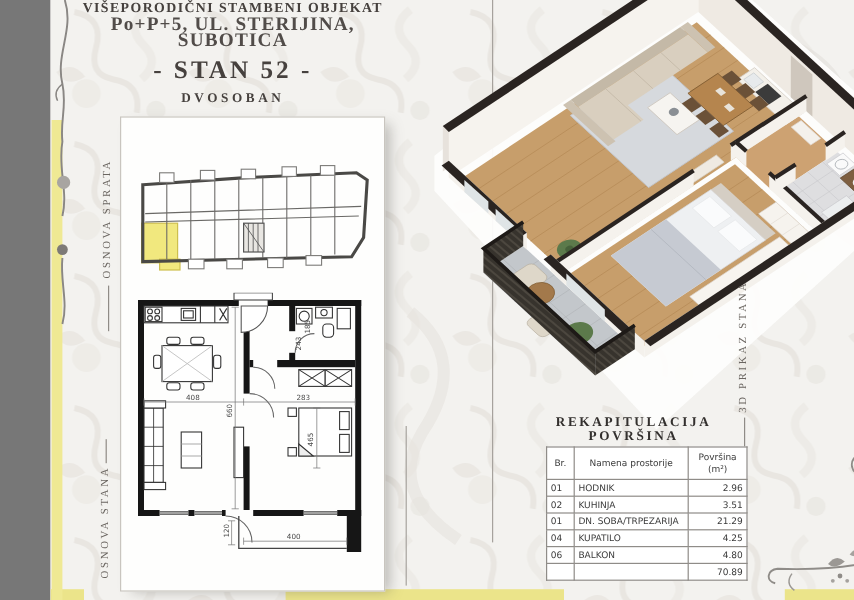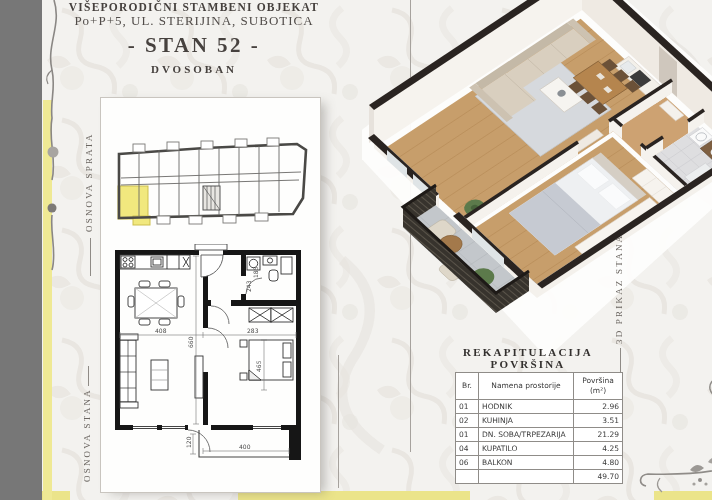--- a/index.html
+++ b/index.html
@@ -9,21 +9,21 @@
   
   .bg-layer{left:0;top:0;width:712px;height:500px;z-index:0;}
   
   .strip-left{left:1px;top:100px;width:9px;height:400px;background:#efe994;z-index:3;}
   .line-right{left:697px;top:30px;width:3px;height:470px;background:#ebe6a4;opacity:.85;z-index:3;}
   .strip-bottom{top:491px;height:9px;background:#ebe48a;z-index:2;}
   .pinstripe{width:1px;background:#a6a29d;z-index:1;}
   
   .title-block{left:18px;top:0px;width:268px;text-align:center;color:#46413e;z-index:4;}
   .t1{font-size:11.5px;font-weight:bold;letter-spacing:1.2px;line-height:14px;}
-  .t2{font-size:13px;font-weight:normal;letter-spacing:1px;line-height:13px;color:#514c49;}
+  .t2{font-size:16px;font-weight:bold;letter-spacing:1px;line-height:13px;color:#514c49;}
   .t3{font-size:21px;font-weight:bold;letter-spacing:2.5px;line-height:30px;margin-top:3px;}
   .t4{font-size:14.5px;font-weight:bold;letter-spacing:3px;line-height:19px;}
   .t5{font-size:11px;font-weight:bold;letter-spacing:3px;line-height:19px;}
   
   .panel{left:58px;top:97px;width:219px;height:394px;background:#fefefd;
          border:1px solid #c9c5bf;box-shadow:7px 3px 10px -3px rgba(90,85,80,.35);z-index:4;}
   
   .vlabel{writing-mode:vertical-rl;transform:rotate(180deg);font-size:9px;letter-spacing:2.2px;
           color:#6b6661;z-index:5;white-space:nowrap;}
   .vline{width:1px;background:#8f8b86;z-index:5;}
@@ -424,19 +424,19 @@
         <td class="c-area">4.25</td>
       </tr>
       <tr>
         <td class="c-br">06</td>
         <td class="c-name">BALKON</td>
         <td class="c-area">4.80</td>
       </tr>
       <tr>
         <td class="c-br"></td>
         <td class="c-name"></td>
-        <td class="c-area">49.70</td>
+        <td class="c-area">70.89</td>
       </tr>
     </tbody>
       </table>
   </div>
 
 </div>
 
 </body></html>

